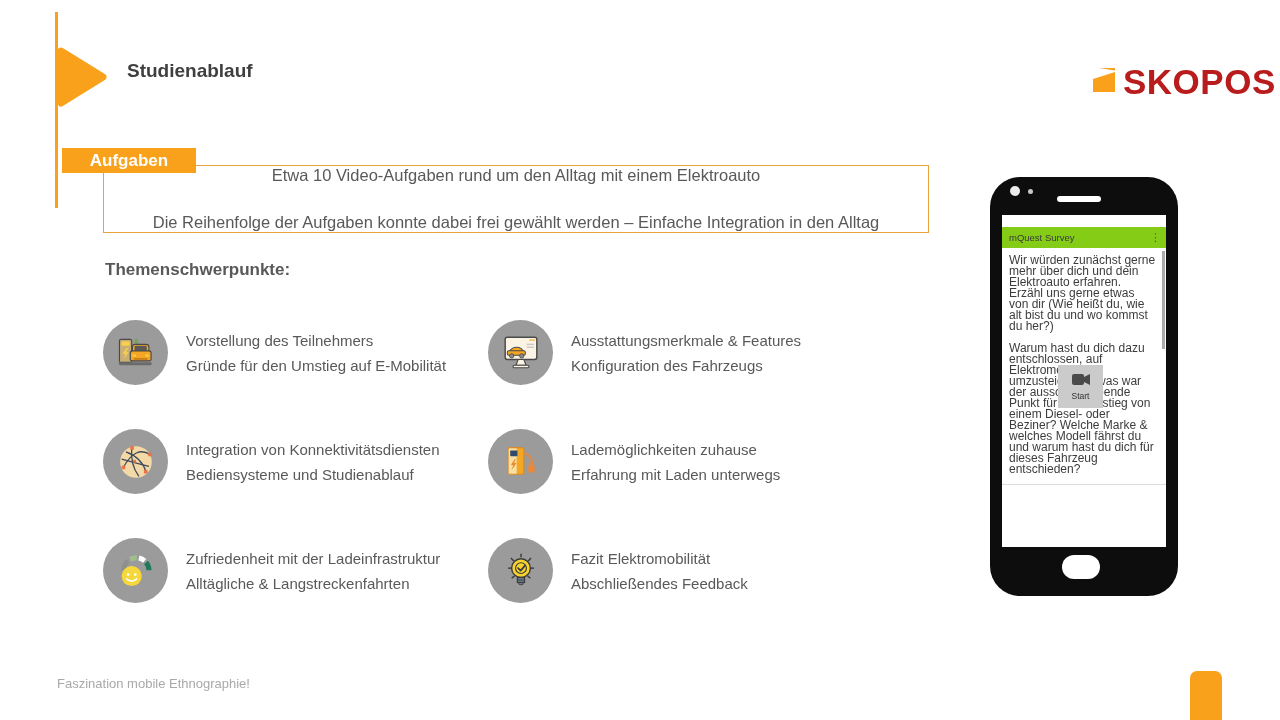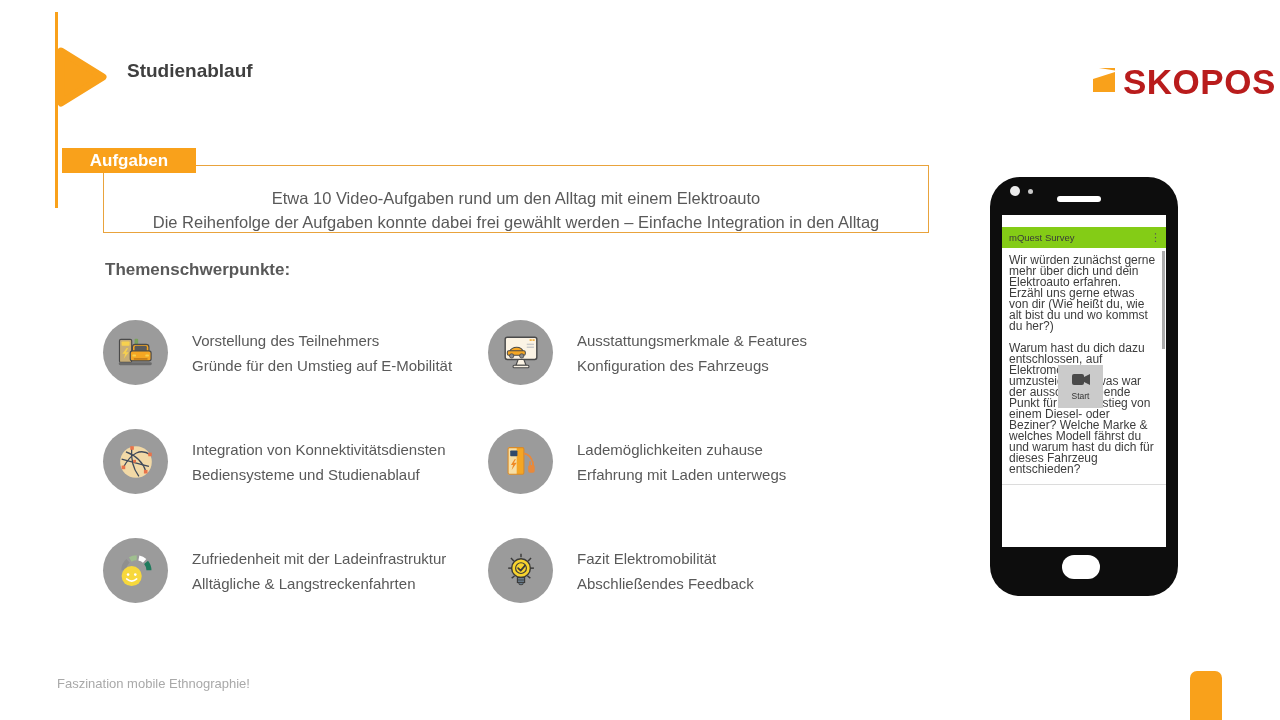--- a/index.html
+++ b/index.html
@@ -19,27 +19,27 @@
 
   
   .badge {
     left:62px; top:148px; width:134px; height:25px; background:#F9A11B; z-index:2;
     color:#ffffff; font-size:17px; font-weight:bold;
     display:flex; align-items:center; justify-content:center;
   }
   .intro-box {
     left:103px; top:165px; width:826px; height:68px; background:#ffffff;
     border:1px solid #E9A33C; z-index:1;
-    display:flex; flex-direction:column; align-items:center; justify-content:flex-end;
+    display:flex; flex-direction:column; align-items:center; justify-content:space-between;
     gap:5px; font-size:16.5px; color:#595959; text-align:center;
   }
 
   
   .topics-heading { left:105px; top:260px; font-size:17px; font-weight:bold; color:#595959; }
-  .topic-item { position:absolute; display:flex; align-items:center; gap:24px; height:65px; }
+  .topic-item { position:absolute; display:flex; align-items:center; gap:18px; height:65px; }
   .topic-icon {
     width:65px; height:65px; border-radius:50%; background:#9B9B9B; flex:0 0 65px;
     display:flex; align-items:center; justify-content:center;
   }
   .topic-text { font-size:15px; color:#595959; line-height:25px; white-space:nowrap; }
 
   
   .phone { left:990px; top:177px; width:188px; height:419px; background:#0d0d0d; border-radius:30px; }
   .phone-cam { left:20px; top:9px; width:10px; height:10px; border-radius:50%; background:#ececec; }
   .phone-cam-small { left:38px; top:12px; width:5px; height:5px; border-radius:50%; background:#c9c9c9; }

